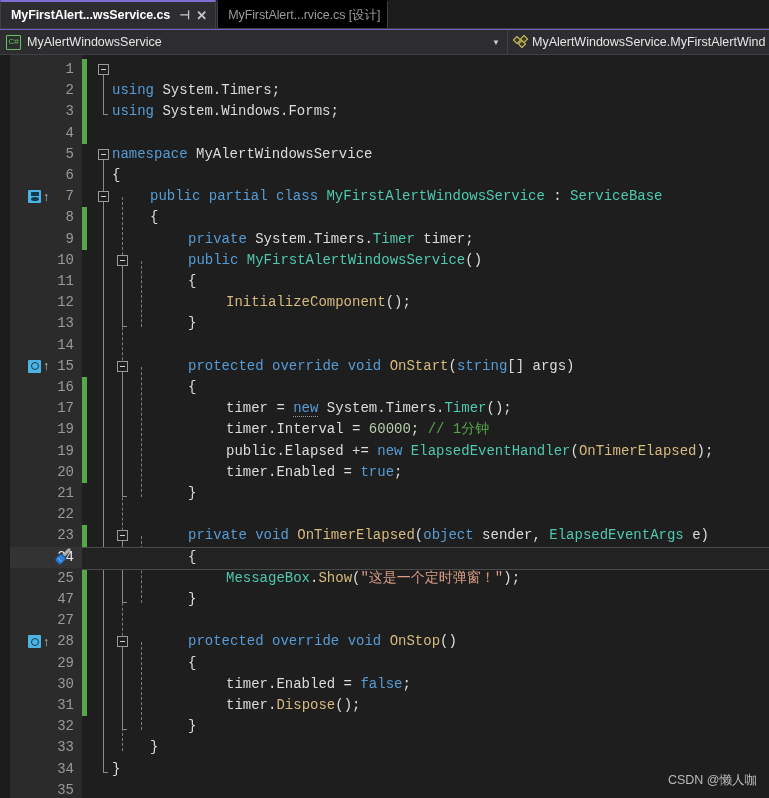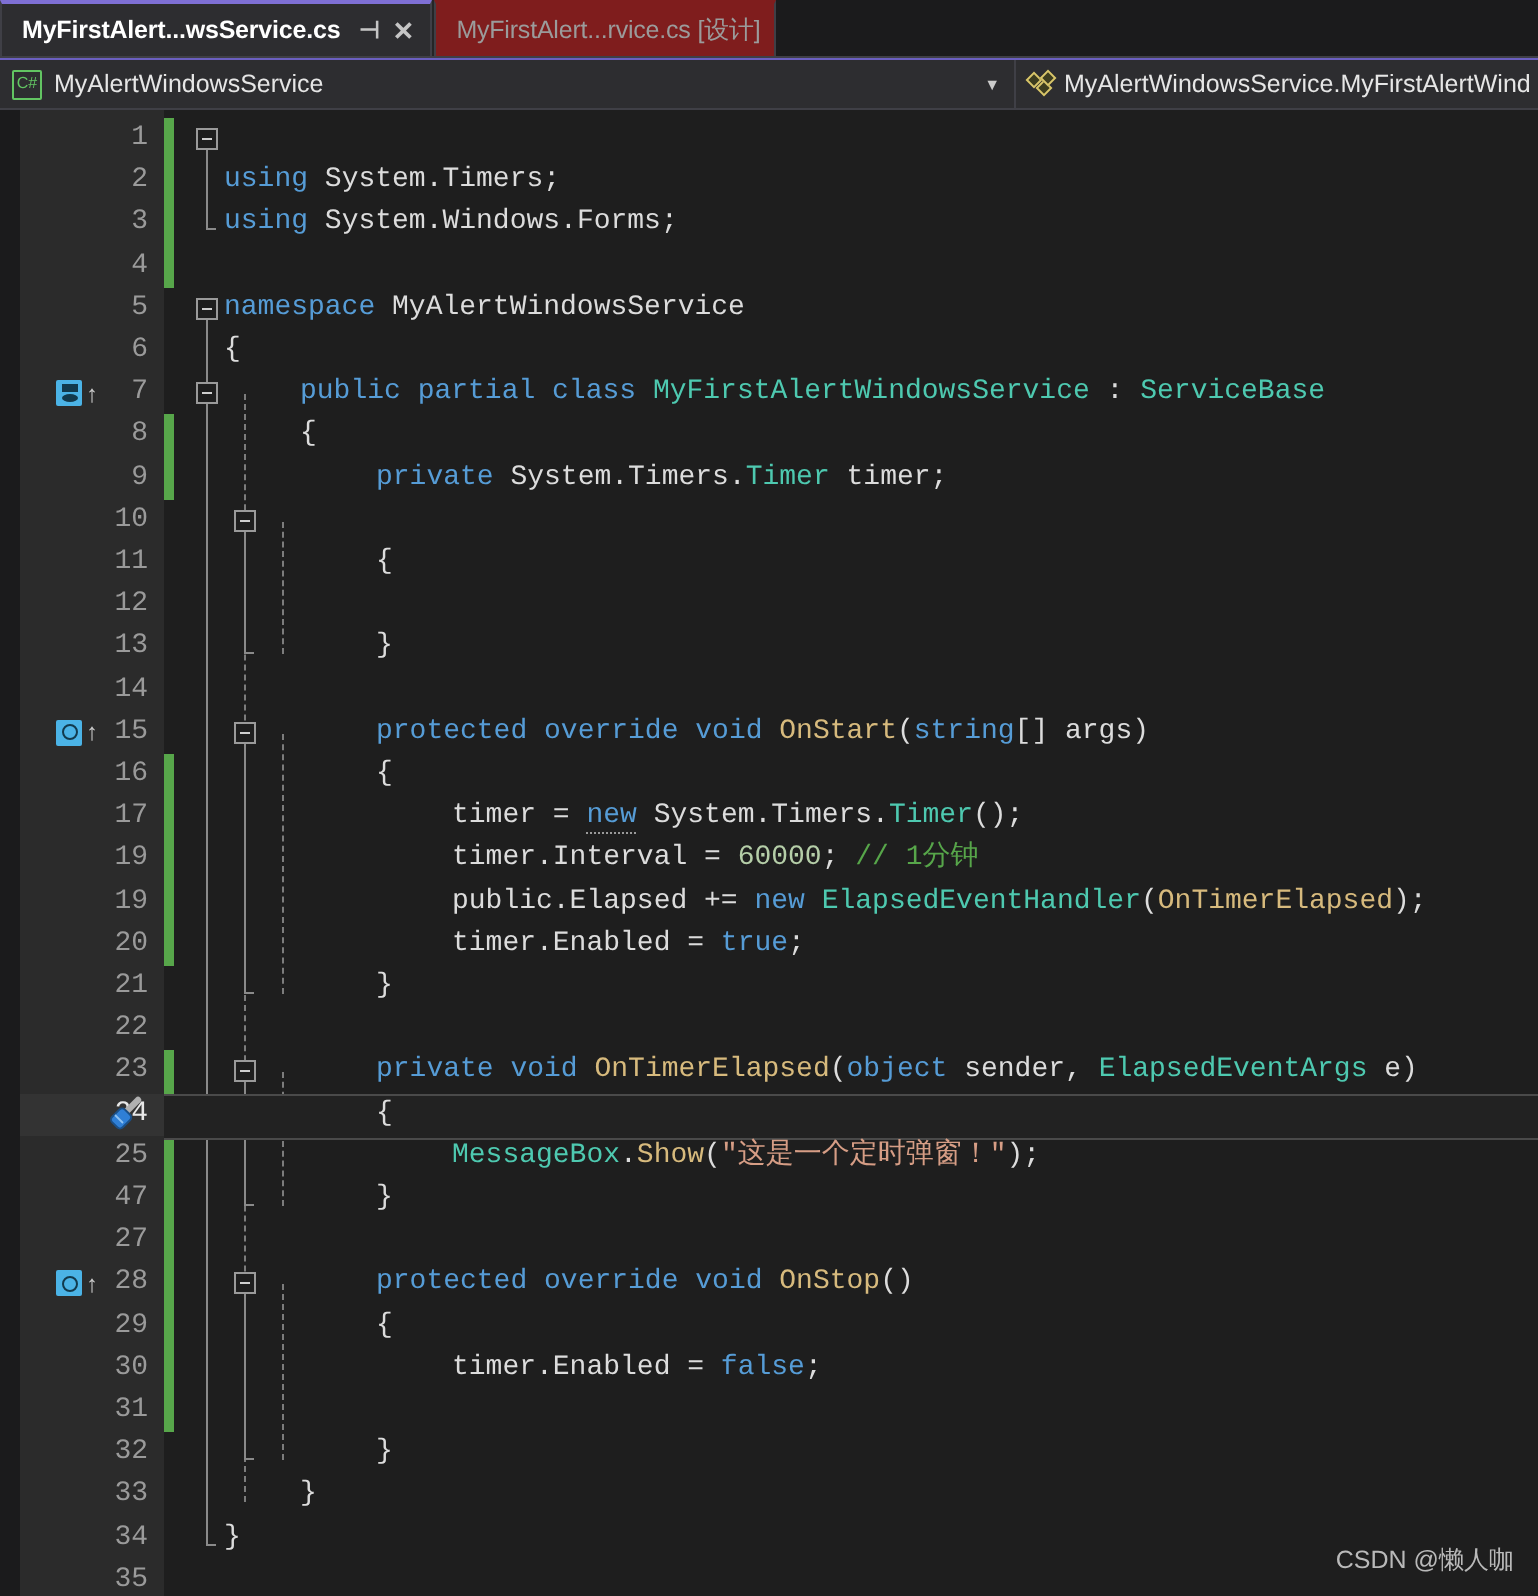--- a/index.html
+++ b/index.html
@@ -35,21 +35,21 @@
   }
   .tab.active {
     background: #2d2d30;
     color: #ffffff;
     font-weight: bold;
     border-top: 2px solid #7e6fd4;
     border-left: 1px solid #3f3f46;
     border-right: 1px solid #3f3f46;
   }
   .tab.inactive {
-    background: #7f1d1d;
+    background: #000000;
     color: #9b9b9b;
     border-top: 2px solid transparent;
     border-left: 1px solid #3f3f46;
     border-right: 1px solid #3f3f46;
     margin-left: 1px;
   }
   .tab-title { letter-spacing: -0.1px; }
   .tab-pin, .tab-close {
     margin-left: 8px;
     color: #c5c5c5;
@@ -420,34 +420,37 @@
       <div class="fold" style="left: 35px; top: 475.4px;"></div>
       <div class="fold" style="left: 35px; top: 581.4px;"></div>
       <div id="current-line" style="top: 491.6px;"></div>
       <div class="code" style="top: 25.2px; left: 30px;"><span class="k">using </span><span class="id">System.Timers;</span></div>
       <div class="code" style="top: 46.4px; left: 30px;"><span class="k">using </span><span class="id">System.Windows.Forms;</span></div>
       <div class="code" style="top: 88.8px; left: 30px;"><span class="k">namespace </span><span class="id">MyAlertWindowsService</span></div>
       <div class="code" style="top: 110px; left: 30px;"><span class="br">{</span></div>
       <div class="code" style="top: 131.2px; left: 68px;"><span class="k">public </span><span class="k">partial </span><span class="k">class </span><span class="t">MyFirstAlertWindowsService</span><span class="p"> : </span><span class="t">ServiceBase</span></div>
       <div class="code" style="top: 152.4px; left: 68px;"><span class="br">{</span></div>
       <div class="code" style="top: 173.6px; left: 106px;"><span class="k">private </span><span class="id">System.Timers.</span><span class="t">Timer</span><span class="id"> timer;</span></div>
+      <div class="code" style="top: 194.8px; left: 106px;"><span class="k">public </span><span class="t">MyFirstAlertWindowsService</span><span class="p">()</span></div>
       <div class="code" style="top: 216px; left: 106px;"><span class="br">{</span></div>
+      <div class="code" style="top: 237.2px; left: 144px;"><span class="ctl">InitializeComponent</span><span class="p">();</span></div>
       <div class="code" style="top: 258.4px; left: 106px;"><span class="br">}</span></div>
       <div class="code" style="top: 300.8px; left: 106px;"><span class="k">protected </span><span class="k">override </span><span class="k">void </span><span class="ctl">OnStart</span><span class="p">(</span><span class="k">string</span><span class="id">[] args)</span></div>
       <div class="code" style="top: 322px; left: 106px;"><span class="br">{</span></div>
       <div class="code" style="top: 343.2px; left: 144px;"><span class="id">timer = </span><span class="k underline-sq">new</span><span class="id"> System.Timers.</span><span class="t">Timer</span><span class="p">();</span></div>
       <div class="code" style="top: 364.4px; left: 144px;"><span class="id">timer.Interval = </span><span class="n">60000</span><span class="p">; </span><span class="c">// 1分钟</span></div>
       <div class="code" style="top: 385.6px; left: 144px;"><span class="id">public.Elapsed += </span><span class="k">new </span><span class="t">ElapsedEventHandler</span><span class="p">(</span><span class="ctl">OnTimerElapsed</span><span class="p">);</span></div>
       <div class="code" style="top: 406.8px; left: 144px;"><span class="id">timer.Enabled = </span><span class="k">true</span><span class="p">;</span></div>
       <div class="code" style="top: 428px; left: 106px;"><span class="br">}</span></div>
       <div class="code" style="top: 470.4px; left: 106px;"><span class="k">private </span><span class="k">void </span><span class="ctl">OnTimerElapsed</span><span class="p">(</span><span class="k">object</span><span class="id"> sender, </span><span class="t">ElapsedEventArgs</span><span class="id"> e)</span></div>
       <div class="code" style="top: 491.6px; left: 106px;"><span class="br">{</span></div>
       <div class="code" style="top: 512.8px; left: 144px;"><span class="t">MessageBox</span><span class="p">.</span><span class="ctl">Show</span><span class="p">(</span><span class="s">"这是一个定时弹窗！"</span><span class="p">);</span></div>
       <div class="code" style="top: 534px; left: 106px;"><span class="br">}</span></div>
       <div class="code" style="top: 576.4px; left: 106px;"><span class="k">protected </span><span class="k">override </span><span class="k">void </span><span class="ctl">OnStop</span><span class="p">()</span></div>
       <div class="code" style="top: 597.6px; left: 106px;"><span class="br">{</span></div>
       <div class="code" style="top: 618.8px; left: 144px;"><span class="id">timer.Enabled = </span><span class="k">false</span><span class="p">;</span></div>
+      <div class="code" style="top: 640px; left: 144px;"><span class="id">timer.</span><span class="ctl">Dispose</span><span class="p">();</span></div>
       <div class="code" style="top: 661.2px; left: 106px;"><span class="br">}</span></div>
       <div class="code" style="top: 682.4px; left: 68px;"><span class="br">}</span></div>
       <div class="code" style="top: 703.6px; left: 30px;"><span class="br">}</span></div>
     </div>
   <div id="watermark">CSDN @懒人咖</div>
 </div>
 
 </body></html>

